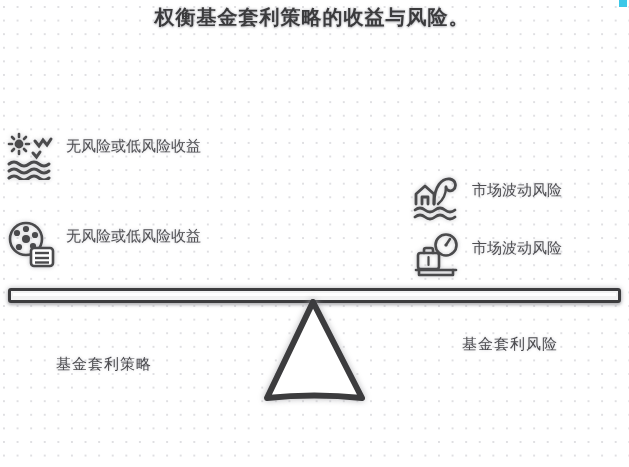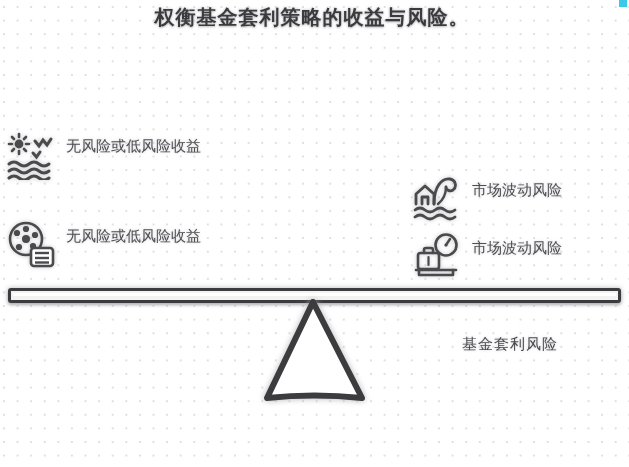--- a/index.html
+++ b/index.html
@@ -231,15 +231,16 @@
   </div>
 
   <div id="beam"></div>
 
   <div id="fulcrum">
     <svg viewBox="0 0 112 108" width="112" height="108">
       <path d="M55 5 L104 101 Q56 96 9 101 Z" fill="#ffffff" stroke="#3c3c3e" stroke-width="6" stroke-linejoin="round"></path>
     </svg>
   </div>
 
+  <div class="side-caption" id="caption-left">基金套利策略</div>
   <div class="side-caption" id="caption-right">基金套利风险</div>
 
 </div>
 
 </body></html>

